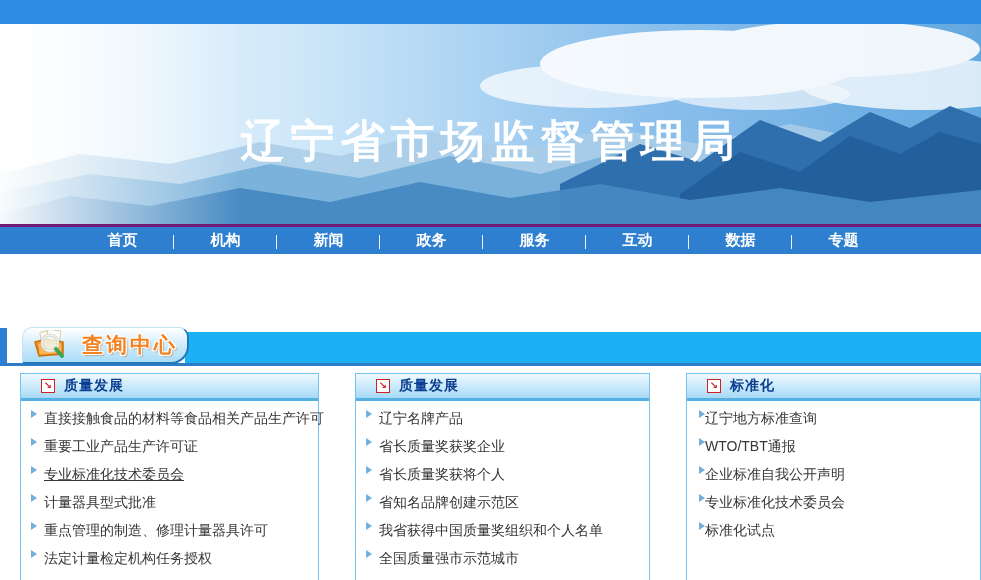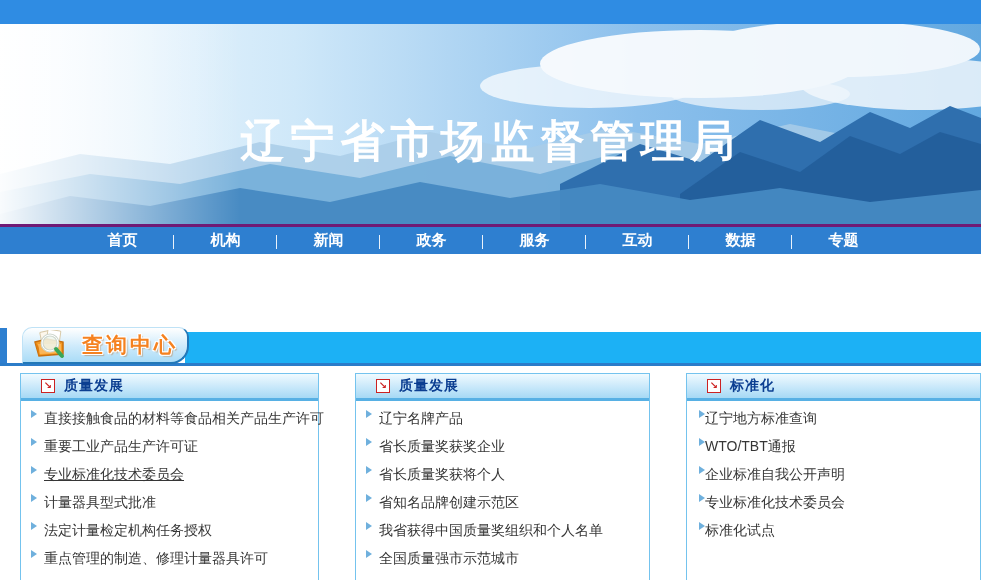--- a/index.html
+++ b/index.html
@@ -151,25 +151,25 @@
       <div class="col-link underlined">
         <span class="bullet"></span>
         <span class="link-text">专业标准化技术委员会</span>
       </div>
       <div class="col-link">
         <span class="bullet"></span>
         <span class="link-text">计量器具型式批准</span>
       </div>
       <div class="col-link">
         <span class="bullet"></span>
+        <span class="link-text">重点管理的制造、修理计量器具许可</span>
+      </div>
+      <div class="col-link">
+        <span class="bullet"></span>
         <span class="link-text">法定计量检定机构任务授权</span>
-      </div>
-      <div class="col-link">
-        <span class="bullet"></span>
-        <span class="link-text">重点管理的制造、修理计量器具许可</span>
       </div>
     </div>
   </div>
 
   <div class="col-box col-2">
     <div class="col-header">
       <span class="hdr-icon">↘</span>
       <span class="hdr-title">质量发展</span>
     </div>
     <div class="col-links">

